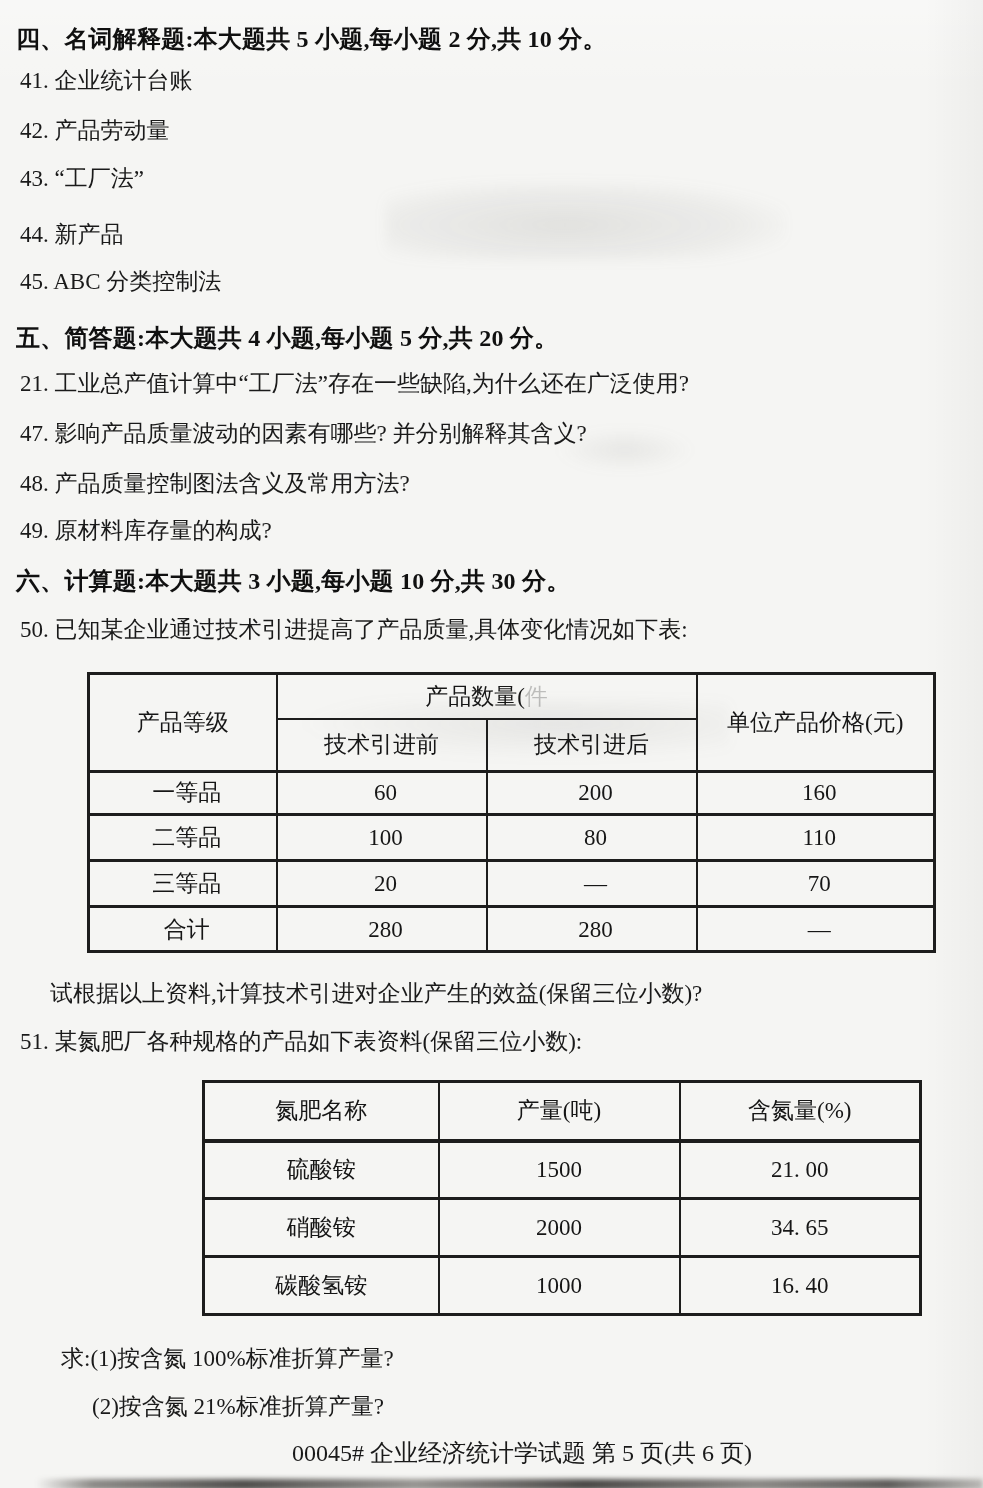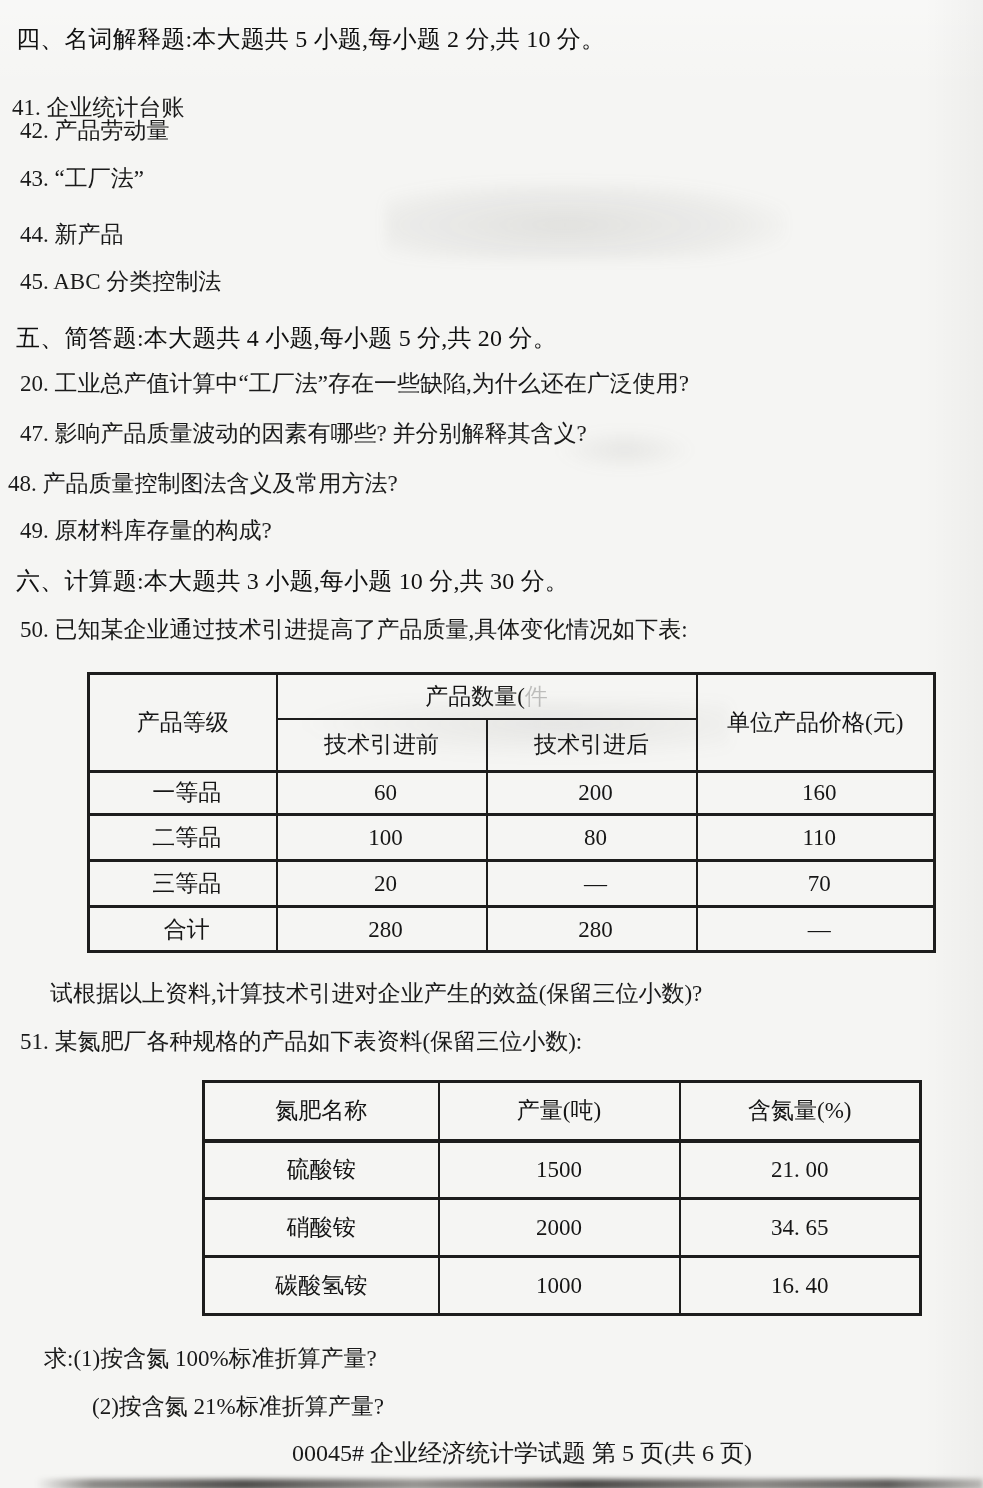--- a/index.html
+++ b/index.html
@@ -15,21 +15,21 @@
     color:#161616;
     overflow:hidden;
   }
   .line {
     position:absolute;
     font-size:23px;
     line-height:1.25;
     white-space:pre;
     color:#1a1a1a;
   }
-  .hline { font-weight:400; font-size:24px; color:#101010; letter-spacing:0.2px; }
+  .hline { font-weight:700; font-size:24px; color:#101010; letter-spacing:0.2px; }
 
   table.paper-table {
     position:absolute;
     border-collapse:collapse;
     table-layout:fixed;
     border:solid #1d1d1d;
   }
   .paper-table td {
     text-align:center;
     vertical-align:middle;
@@ -87,30 +87,30 @@
 </head>
 <body>
 
 <div class="page">
 
   <div class="smudge smudge-a"></div>
   <div class="smudge smudge-b"></div>
   <div class="smudge smudge-c"></div>
 
   <div class="line hline" style="left:16px; top:24px;">四、名词解释题:本大题共 5 小题,每小题 2 分,共 10 分。</div>
-  <div class="line" style="left:12px; top:67px;margin-top:27px;">41. 企业统计台账</div>
+  <div class="line" style="left:20px; top:67px;">41. 企业统计台账</div>
   <div class="line" style="left:20px; top:117px;">42. 产品劳动量</div>
   <div class="line" style="left:20px; top:165px;">43. “工厂法”</div>
   <div class="line" style="left:20px; top:221px;">44. 新产品</div>
   <div class="line" style="left:20px; top:268px;">45. ABC 分类控制法</div>
 
   <div class="line hline" style="left:16px; top:323px;">五、简答题:本大题共 4 小题,每小题 5 分,共 20 分。</div>
-  <div class="line" style="left:20px; top:370px;">20. 工业总产值计算中“工厂法”存在一些缺陷,为什么还在广泛使用?</div>
+  <div class="line" style="left:20px; top:370px;">21. 工业总产值计算中“工厂法”存在一些缺陷,为什么还在广泛使用?</div>
   <div class="line" style="left:20px; top:420px;">47. 影响产品质量波动的因素有哪些? 并分别解释其含义?</div>
-  <div class="line" style="left:8px; top:470px;">48. 产品质量控制图法含义及常用方法?</div>
+  <div class="line" style="left:20px; top:470px;">48. 产品质量控制图法含义及常用方法?</div>
   <div class="line" style="left:20px; top:517px;">49. 原材料库存量的构成?</div>
 
   <div class="line hline" style="left:16px; top:566px;">六、计算题:本大题共 3 小题,每小题 10 分,共 30 分。</div>
   <div class="line" style="left:20px; top:616px;">50. 已知某企业通过技术引进提高了产品质量,具体变化情况如下表:</div>
 
   <table class="paper-table t1">
     <colgroup>
       <col style="width:188px">
         <col style="width:210px">
         <col style="width:210px">
@@ -179,19 +179,19 @@
         <td>34. 65</td>
       </tr>
       <tr class="brow" style="height:45px;">
         <td>碳酸氢铵</td>
         <td>1000</td>
         <td>16. 40</td>
       </tr>
     </tbody>
   </table>
 
-  <div class="line" style="left:44px; top:1345px;text-align:right;">求:(1)按含氮 100%标准折算产量?</div>
+  <div class="line" style="left:61px; top:1345px;text-align:right;">求:(1)按含氮 100%标准折算产量?</div>
   <div class="line" style="left:92px; top:1393px;">(2)按含氮 21%标准折算产量?</div>
 
   <div class="line" style="left:260px; top:1438px; font-size:24px;margin-left:32px;">00045# 企业经济统计学试题 第 5 页(共 6 页)</div>
 
   <div class="bottom-band"></div>
 </div>
 
 </body></html>

